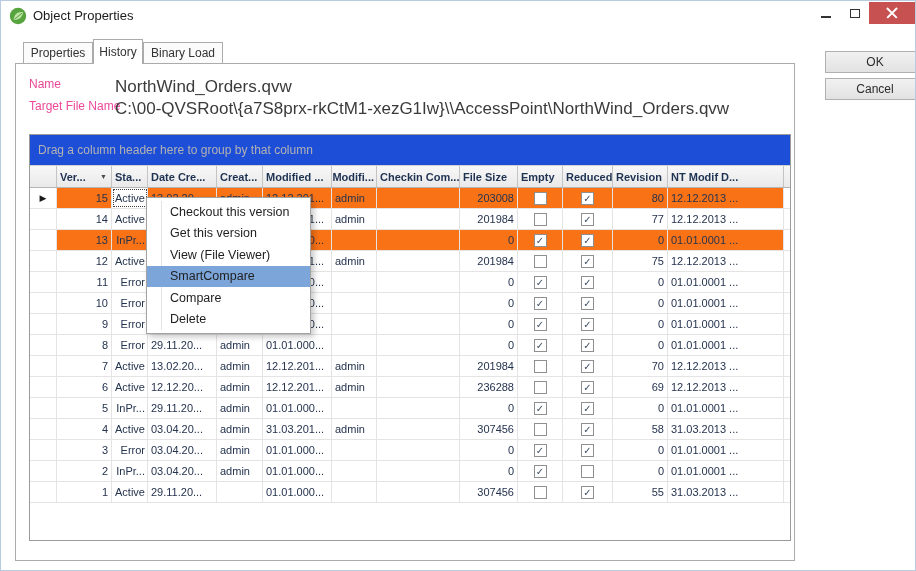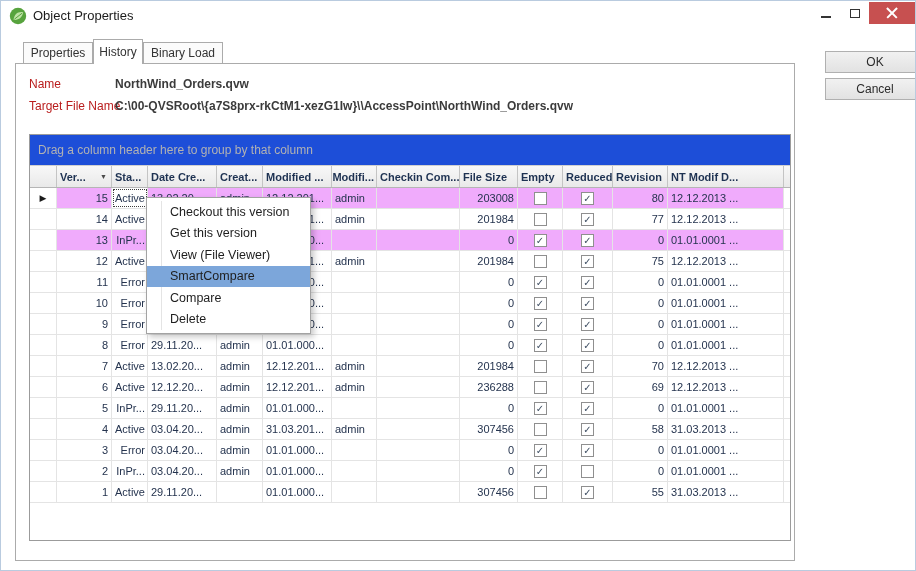--- a/index.html
+++ b/index.html
@@ -26,22 +26,22 @@
   .tab{position:absolute;box-sizing:border-box;display:flex;align-items:center;justify-content:center;
        font-size:12px;color:#333;border:1px solid #ababab;background:#fbfbfb;white-space:nowrap;}
   .tab.inactive{top:41px;height:22px;}
   .tab.active{top:38px;height:25px;background:#fff;border-bottom:none;z-index:3;}
   #tab-properties{left:22px;width:70px;}
   #tab-history{left:92px;width:50px;}
   #tab-binary{left:142px;width:80px;}
   .page-frame{position:absolute;left:14px;top:62px;width:780px;height:498px;
               border:1px solid #ababab;box-sizing:border-box;background:#fff;z-index:1;}
 
-  .field-label{position:absolute;font-size:12px;color:#b91c1c;white-space:nowrap;z-index:2;}
-  .field-value{position:absolute;font-size:12px;color:#3b3b3b;white-space:nowrap;z-index:2;font-weight:bold;}
+  .field-label{position:absolute;font-size:12px;color:#ec4899;white-space:nowrap;z-index:2;}
+  .field-value{position:absolute;font-size:17px;color:#3b3b3b;white-space:nowrap;z-index:2;}
   #name-label{left:28px;top:76px;} #name-value{left:114px;top:76px;}
   #target-label{left:28px;top:98px;} #target-value{left:114px;top:98px;}
 
   
   .btn{position:absolute;left:824px;width:100px;height:22px;box-sizing:border-box;
        background:linear-gradient(#f1f1f1,#e2e2e2);border:1px solid #b0b0b0;
        display:flex;align-items:center;justify-content:center;font-size:12px;color:#2b2b2b;cursor:default;}
   #btn-ok{top:50px;} #btn-cancel{top:77px;}
 
   
@@ -53,21 +53,21 @@
          border-top:1px solid #d0d0d0;border-bottom:1px solid #b5b5b5;}
   .hcell{display:flex;align-items:center;box-sizing:border-box;border-right:1px solid #c4c4c4;
          padding:0 2px 0 3px;font-weight:bold;font-size:11px;color:#1e3252;white-space:nowrap;overflow:hidden;}
   .sortglyph{margin-left:auto;font-size:7px;color:#4a4a4a;padding-left:2px;padding-right:2px;}
   .grow{display:flex;height:21px;box-sizing:border-box;border-bottom:1px solid #e4e4e4;background:#fff;}
   .cell{display:flex;align-items:center;box-sizing:border-box;border-right:1px solid #e4e4e4;
         padding:0 3px;font-size:11px;color:#24334e;white-space:nowrap;overflow:hidden;}
   .cell.a-right{justify-content:flex-end;}
   .cell.a-center{justify-content:center;}
   .cell.c-status{padding:0 2px;}
-  .cell.sel{background:#f0abfc;text-align:right;}
+  .cell.sel{background:#f97316;text-align:right;}
   .cell.focus{background:#fff;outline:1px dotted #3c3c3c;outline-offset:-2px;}
   .cell.ind{justify-content:center;padding:0;font-size:9px;color:#1a1a1a;}
   .cb{width:13px;height:13px;box-sizing:border-box;border:1px solid #8f8f8f;background:#fff;
       display:flex;align-items:center;justify-content:center;
       font-family:"DejaVu Sans",sans-serif;font-size:10px;color:#3f4f63;}
   .cb.on::before{content:"\2713";font-weight:bold;}
 
   
   #ctxmenu{position:absolute;left:145px;top:196px;width:165px;box-sizing:border-box;background:#fff;
            border:1px solid #a3a3a3;box-shadow:3px 3px 6px rgba(0,0,0,0.22);padding:3px 0;z-index:20;}

